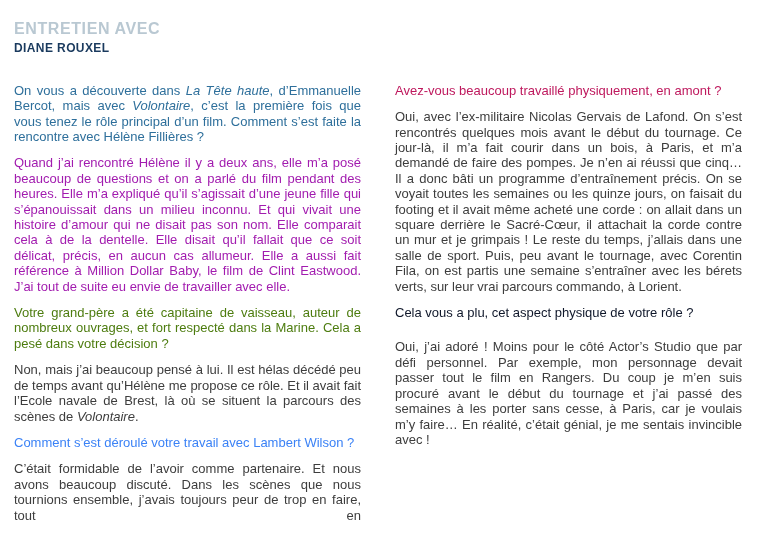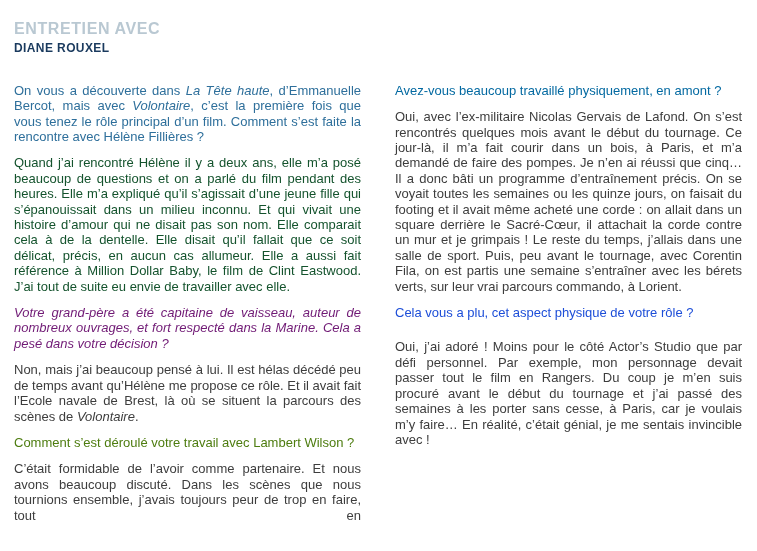--- a/index.html
+++ b/index.html
@@ -63,54 +63,54 @@
   </div>
 
   <div class="columns">
 
     <div class="col">
 
       <p class="para question" style="color: rgb(46, 111, 155);">
         <span>On vous a découverte dans </span><span class="italic">La Tête haute</span><span>, d’Emmanuelle Bercot, mais avec </span><span class="italic">Volontaire</span><span>, c’est la première fois que vous tenez le rôle principal d’un film. Comment s’est faite la rencontre avec Hélène Fillières ?</span>
       </p>
 
-      <p class="para answer" style="color: #14532d;">
+      <p class="para answer" style="color: #a21caf;">
         <span>Quand j’ai rencontré Hélène il y a deux ans, elle m’a posé beaucoup de questions et on a parlé du film pendant des heures. Elle m’a expliqué qu’il s’agissait d’une jeune fille qui s’épanouissait dans un milieu inconnu. Et qui vivait une histoire d’amour qui ne disait pas son nom. Elle comparait cela à de la dentelle. Elle disait qu’il fallait que ce soit délicat, précis, en aucun cas allumeur. Elle a aussi fait référence à Million Dollar Baby, le film de Clint Eastwood. J’ai tout de suite eu envie de travailler avec elle.</span>
       </p>
 
-      <p class="para question" style="color: #701a75; font-style: italic;">
+      <p class="para question" style="color: #4d7c0f;">
         <span>Votre grand-père a été capitaine de vaisseau, auteur de nombreux ouvrages, et fort respecté dans la Marine. Cela a pesé dans votre décision ?</span>
       </p>
 
       <p class="para answer" style="color: rgb(61, 61, 61);">
         <span>Non, mais j’ai beaucoup pensé à lui. Il est hélas décédé peu de temps avant qu’Hélène me propose ce rôle. Et il avait fait l’Ecole navale de Brest, là où se situent la parcours des scènes de </span><span class="italic">Volontaire</span><span>.</span>
       </p>
 
-      <p class="para question" style="color: #4d7c0f;">
+      <p class="para question" style="color: #3b82f6;">
         <span>Comment s’est déroulé votre travail avec Lambert Wilson ?</span>
       </p>
 
       <p class="para answer justify-last" style="color: rgb(61, 61, 61);">
         <span>C’était formidable de l’avoir comme partenaire. Et nous avons beaucoup discuté. Dans les scènes que nous tournions ensemble, j’avais toujours peur de trop en faire, tout en</span>
       </p>
 
     </div>
 
     <div class="col">
 
 
-      <p class="para question" style="color: #0369a1;">
+      <p class="para question" style="color: #be185d;">
         <span>Avez-vous beaucoup travaillé physiquement, en amont ?</span>
       </p>
 
       <p class="para answer" style="color: rgb(61, 61, 61);">
         <span>Oui, avec l’ex-militaire Nicolas Gervais de Lafond. On s’est rencontrés quelques mois avant le début du tournage. Ce jour-là, il m’a fait courir dans un bois, à Paris, et m’a demandé de faire des pompes. Je n’en ai réussi que cinq… Il a donc bâti un programme d’entraînement précis. On se voyait toutes les semaines ou les quinze jours, on faisait du footing et il avait même acheté une corde : on allait dans un square derrière le Sacré-Cœur, il attachait la corde contre un mur et je grimpais ! Le reste du temps, j’allais dans une salle de sport. Puis, peu avant le tournage, avec Corentin Fila, on est partis une semaine s’entraîner avec les bérets verts, sur leur vrai parcours commando, à Lorient.</span>
       </p>
 
-      <p class="para question" style="color: #1d4ed8;">
+      <p class="para question" style="color: #0f172a;">
         <span>Cela vous a plu, cet aspect physique de votre rôle ?</span>
       </p>
 
       <p class="para answer" style="color: rgb(61, 61, 61); margin-top: 19px;">
         <span>Oui, j’ai adoré ! Moins pour le côté Actor’s Studio que par défi personnel. Par exemple, mon personnage devait passer tout le film en Rangers. Du coup je m’en suis procuré avant le début du tournage et j’ai passé des semaines à les porter sans cesse, à Paris, car je voulais m’y faire… En réalité, c’était génial, je me sentais invincible avec !</span>
       </p>
 
     </div>
 
   </div>

